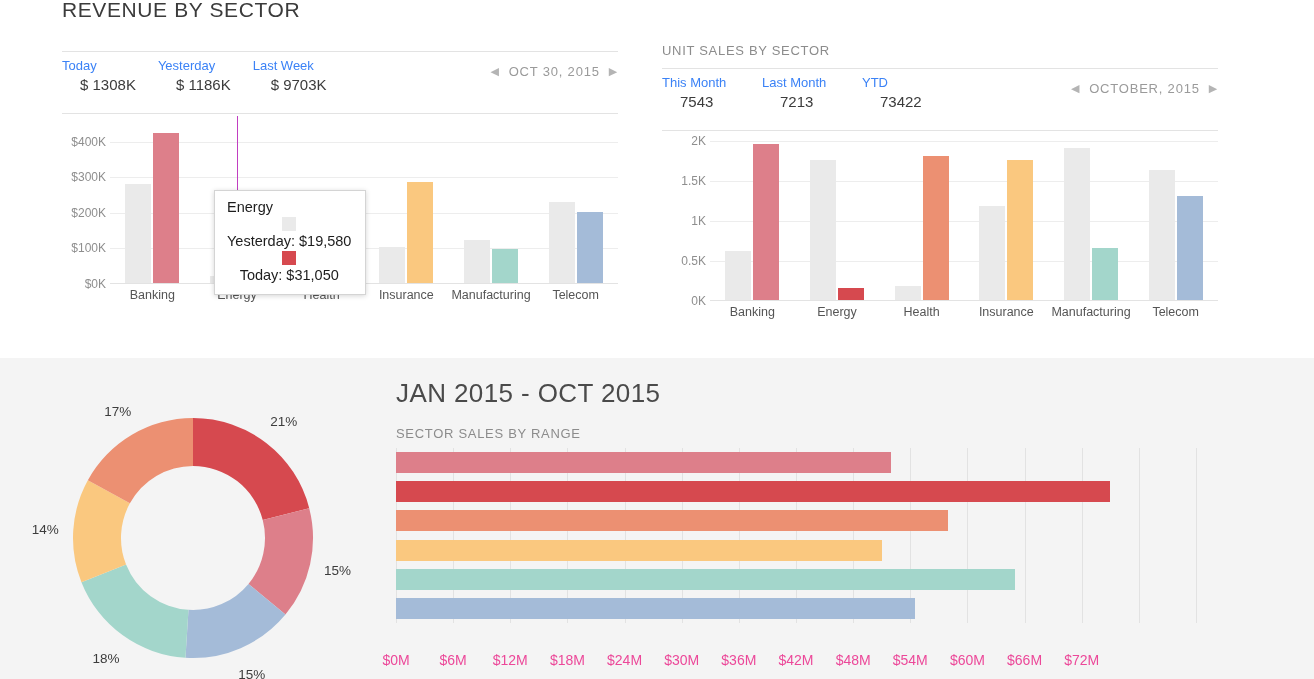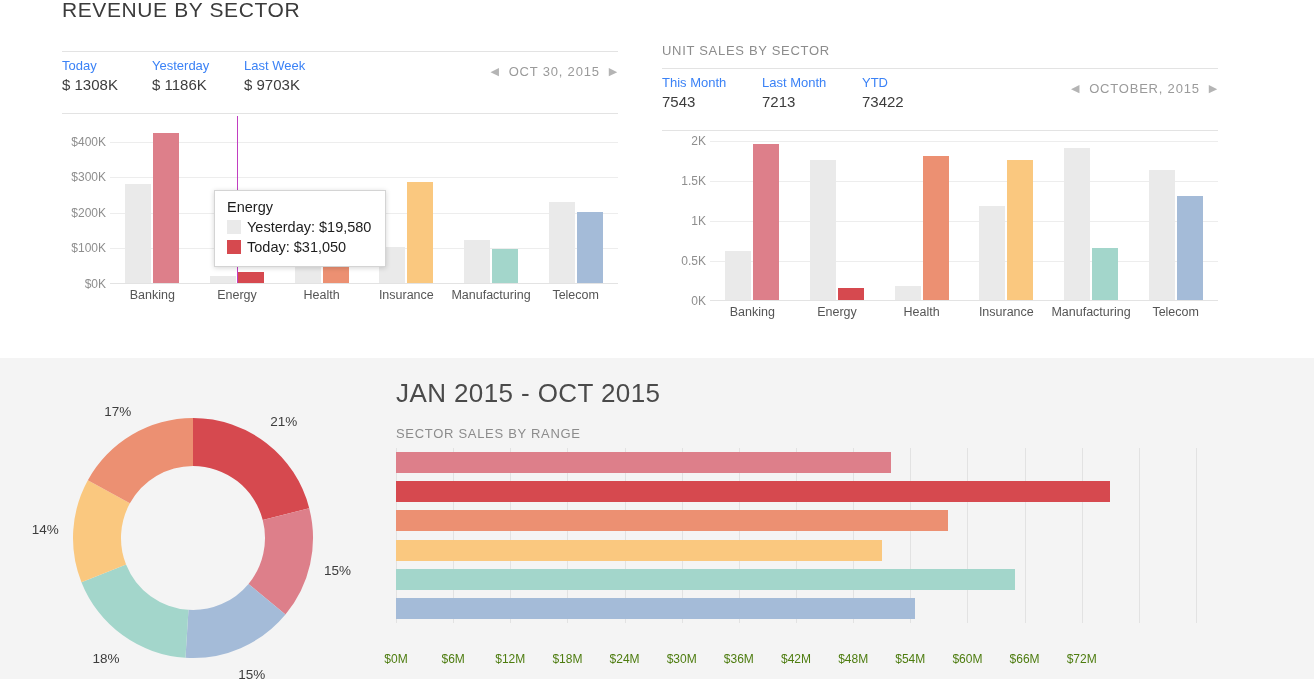--- a/index.html
+++ b/index.html
@@ -34,21 +34,21 @@
 
   .panel-sub {
     font-size: 13px; color: #8c8c8c; letter-spacing: .7px;
     height: 17px; line-height: 17px;
   }
   .rule { height: 1px; background: #e3e3e3; margin-top: 9px; }
   .kpi-row { position: relative; height: 52px; }
   .kpis { display: flex; padding-top: 5px; }
   .kpi { margin-right: 22px; }
   .kpi-label { font-size: 13px; color: #3b82f6; line-height: 18px; }
-  .kpi-value { font-size: 15px; color: #3c3c3c; line-height: 20px; }
+  .kpi-value { font-size: 15px; color: #3c3c3c; line-height: 20px; margin-left: 18px; }
   .pager {
     position: absolute; right: 0; top: 12px;
     display: flex; align-items: center; gap: 9px;
     font-size: 13px; color: #9a9a9a; letter-spacing: .8px;
   }
   .pager .arrow { color: #b4b4b4; font-size: 11px; cursor: pointer; }
 
   
   .vchart { position: relative; height: 190px; margin-top: 2px; }
   .vplot {
@@ -70,21 +70,21 @@
   }
   .crosshair { position: absolute; top: -8px; bottom: 0; width: 1px; background: #c13ec1; }
 
   .tooltip {
     position: absolute; left: 214px; top: 190px;
     background: #fff; border: 1px solid #d4d4d4;
     padding: 8px 14px 9px 12px; box-shadow: 0 1px 5px rgba(0,0,0,.17);
     z-index: 30;
   }
   .tt-title { font-size: 14.5px; color: #1d1d1d; margin-bottom: 2px; }
-  .tt-row { display: flex; align-items: center; gap: 6px; font-size: 14.5px; color: #1d1d1d; line-height: 20px; }
+  .tt-row { display: flex; align-items: center; gap: 0; font-size: 14.5px; color: #1d1d1d; line-height: 20px; flex-direction: column; }
   .tt-swatch { width: 14px; height: 14px; flex: 0 0 14px; }
 
   
   .bottom-zone {
     position: absolute; left: 0; top: 358px; width: 1314px; height: 321px;
     background: #f4f4f4;
   }
   .donut-wrap { position: absolute; left: 18px; top: 14px; width: 350px; height: 300px; }
   .donut-svg { position: absolute; left: 45px; top: 36px; }
   .donut-center {
@@ -99,21 +99,21 @@
   }
   .range-sub {
     position: absolute; left: 396px; top: 68px;
     font-size: 13px; color: #8c8c8c; letter-spacing: .7px;
   }
   .hchart { position: absolute; left: 396px; top: 90px; width: 800px; height: 195px; }
   .hplot { position: absolute; left: 0; top: 0; right: 0; height: 175px; }
   .hgrid { position: absolute; top: 0; bottom: 0; width: 1px; background: #e2e2e2; }
   .hbar { position: absolute; left: 0; height: 21px; }
   .hxlab {
-    position: absolute; font-size: 12px; color: #4d7c0f;
+    position: absolute; font-size: 14px; color: #ec4899;
     transform: translateX(-50%); white-space: nowrap;
   }
 </style>
 </head>
 <body>
 
 <div id="app">
 
   <div class="watermark">
     <div class="wm-main">EVGET</div>

